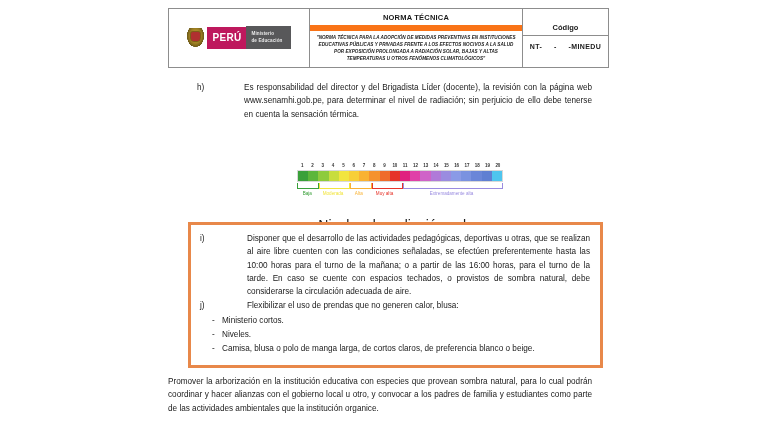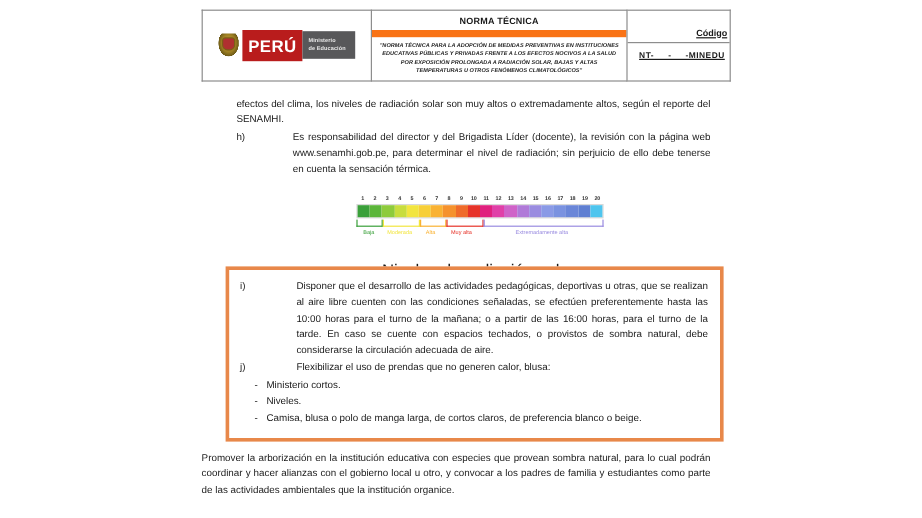--- a/index.html
+++ b/index.html
@@ -25,21 +25,21 @@
     border-collapse: collapse;
     table-layout: fixed;
   }
   .header-table td {
     border: 1px solid #8d8d8d;
     vertical-align: middle;
     padding: 0;
   }
   .cell-logo { width: 140px; height: 50px; text-align: center; }
   .cell-norma { width: 212px; }
-  .cell-codigo { width: 85px; text-align: right; text-decoration: underline; }
+  .cell-codigo { width: 85px; text-align: center; }
 
   .logo-wrap {
     display: flex;
     align-items: center;
     justify-content: center;
     gap: 0;
     padding: 2px 4px;
   }
   .coat {
     width: 17px;
@@ -52,23 +52,23 @@
   .coat::after {
     content: "";
     position: absolute;
     left: 4px; top: 4px;
     width: 9px; height: 9px;
     background: #b03030;
     border-radius: 2px 2px 40% 40%;
     box-shadow: 0 0 0 1px #7d5d18;
   }
   .peru-box {
-    background: #b91c1c;
+    background: #be185d;
     color: #ffffff;
-    font-size: 14px;
+    font-size: 10px;
     font-weight: bold;
     letter-spacing: 0.3px;
     padding: 6px 5px;
     line-height: 1;
   }
   .minedu-box {
     background: #58585a;
     color: #e8e8e8;
     font-size: 4.6px;
     line-height: 1.45;
@@ -254,21 +254,20 @@
     </td>
     <td class="cell-codigo">
       <div class="codigo-title">Código</div>
       <div class="codigo-val">NT-     -     -MINEDU</div>
     </td>
   </tr>
 </tbody>
   </table>
 
 <div class="body-area">
-  <p class="para">efectos del clima, los niveles de radiación solar son muy altos o extremadamente altos, según el reporte del SENAMHI.</p>
   <div class="lettered">
     <div class="marker">h)</div>
     <div class="content para">Es responsabilidad del director y del Brigadista Líder (docente), la revisión con la página web www.senamhi.gob.pe, para determinar el nivel de radiación; sin perjuicio de ello debe tenerse en cuenta la sensación térmica.</div>
   </div>
 </div>
 
 <div class="figure">
   <div class="scale-numbers">
       <span>1</span>
       <span>2</span>

